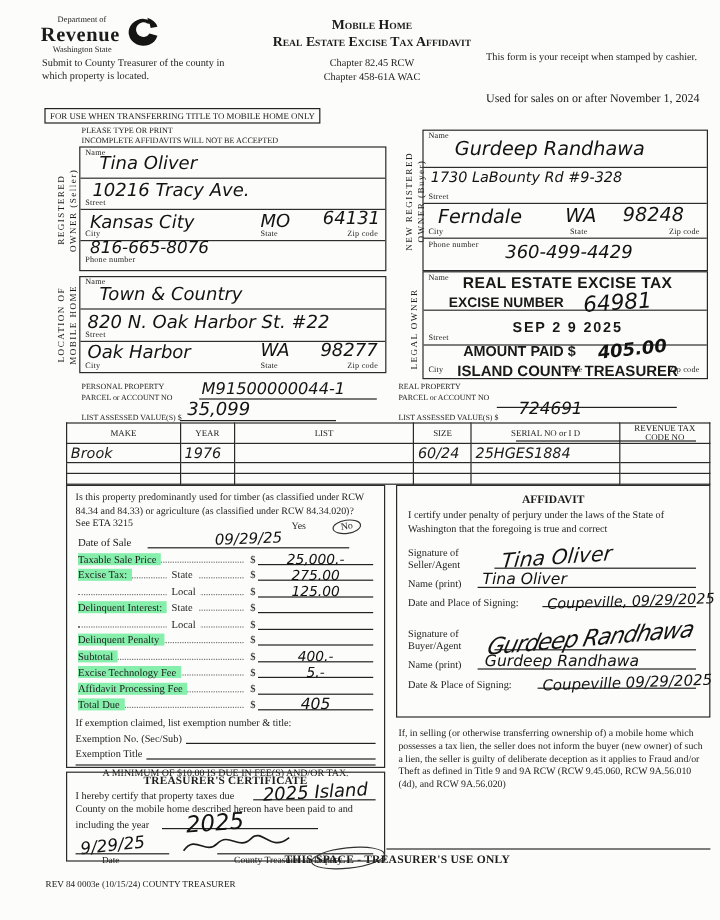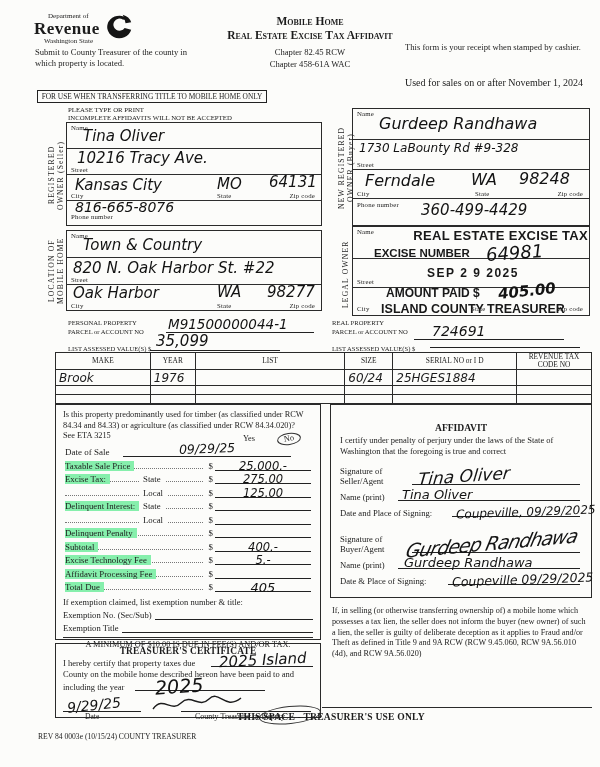--- a/index.html
+++ b/index.html
@@ -159,21 +159,21 @@
     <div class="frow" style="height:29px">
       <span class="flab" style="left:4px;bottom:2px">Street</span>
     </div>
     <div class="frow" style="height:26px">
       <span class="flab" style="left:4px;bottom:2px">City</span>
       <span class="flab" style="left:118px;bottom:2px">State</span>
       <span class="flab" style="right:6px;bottom:2px">Zip code</span>
     </div>
   </div>
   <div class="stamp" style="left:358px;top:228px;width:230px;height:94px">
-    <div style="text-align:right;font-size:13px;letter-spacing:.3px">REAL ESTATE EXCISE TAX</div>
+    <div style="text-align:center;font-size:13px;letter-spacing:.3px">REAL ESTATE EXCISE TAX</div>
     <div style="position:relative;height:21px">
       <span style="position:absolute;left:16px;top:4px;font-size:11.5px">EXCISE NUMBER</span>
       <span class="hw" style="position:absolute;left:128px;top:-1px;font-size:18px;font-weight:400;transform:rotate(-4deg)">64981</span>
     </div>
     <div style="text-align:center;font-size:12px;letter-spacing:1.5px;margin-top:2px">SEP 2 9 2025</div>
     <div style="position:relative;height:19px;margin-top:3px">
       <span style="position:absolute;left:28px;top:3px;font-size:12px">AMOUNT PAID $</span>
       <span class="hw" style="position:absolute;left:140px;top:-1px;font-size:15px;transform:rotate(-6deg)">405.00</span>
     </div>
     <div style="text-align:center;font-size:12.5px">ISLAND COUNTY TREASURER</div>
@@ -192,21 +192,21 @@
       <span class="hw ulspan" style="position:absolute;left:82px;top:-5px;font-size:15px;min-width:130px;padding:0 6px">35,099</span>
     </div>
   </div>
 
   <div class="abs" style="left:332px;top:319px;width:258px">
     <div style="position:relative;height:16px">
       <div style="font-size:6.6px;line-height:1.3;width:96px">
         <div>REAL PROPERTY</div>
         <div>PARCEL or ACCOUNT NO</div>
       </div>
-      <span class="hw ulspan" style="position:absolute;left:98px;top:-4px;font-size:14px;min-width:150px;padding:8px 2px">724691</span>
+      <span class="hw ulspan" style="position:absolute;left:98px;top:-4px;font-size:14px;min-width:150px;padding:18px 2px">724691</span>
     </div>
     <div style="position:relative;height:15px;margin-top:2px">
       <span style="font-size:6.6px">LIST ASSESSED VALUE(S) $</span>
       <span class="hw ulspan" style="position:absolute;left:82px;top:2px;min-width:150px"></span>
     </div>
   </div>
 
   <table id="mh-table">
     <colgroup>
         <col style="width:95px">
@@ -342,21 +342,21 @@
       <span>Exemption No. (Sec/Sub)</span>
         <span class="line"></span>
     </div>
     <div class="exrow">
       <span>Exemption Title</span>
         <span class="line"></span>
     </div>
     <div style="text-align:center;font-size:8.3px;margin-top:4px;border-top:1px solid #2a2a2a;padding-top:2px">A MINIMUM OF $10.00 IS DUE IN FEE(S) AND/OR TAX.</div>
   </div>
 
-  <div class="box" style="left:330px;top:404px;width:262px;height:194px;padding:17px 9px">
+  <div class="box" style="left:330px;top:404px;width:262px;height:194px;padding:6px 9px">
     <div style="text-align:center;font-weight:bold;font-size:9.6px">AFFIDAVIT</div>
     <div style="font-size:8.5px;line-height:1.3;margin-top:2px">I certify under penalty of perjury under the laws of the State of Washington that the foregoing is true and correct</div>
 
     <div class="srow" style="height:27px;margin-top:4px">
       <div class="slab">
         <div>Signature of</div>
         <div>Seller/Agent</div>
       </div>
       <span class="sline"></span>
       <span class="hw" style="position:absolute;left:78px;bottom:2px;font-size:17px;transform:rotate(-4deg) skewX(-10deg)">Tina Oliver</span>

